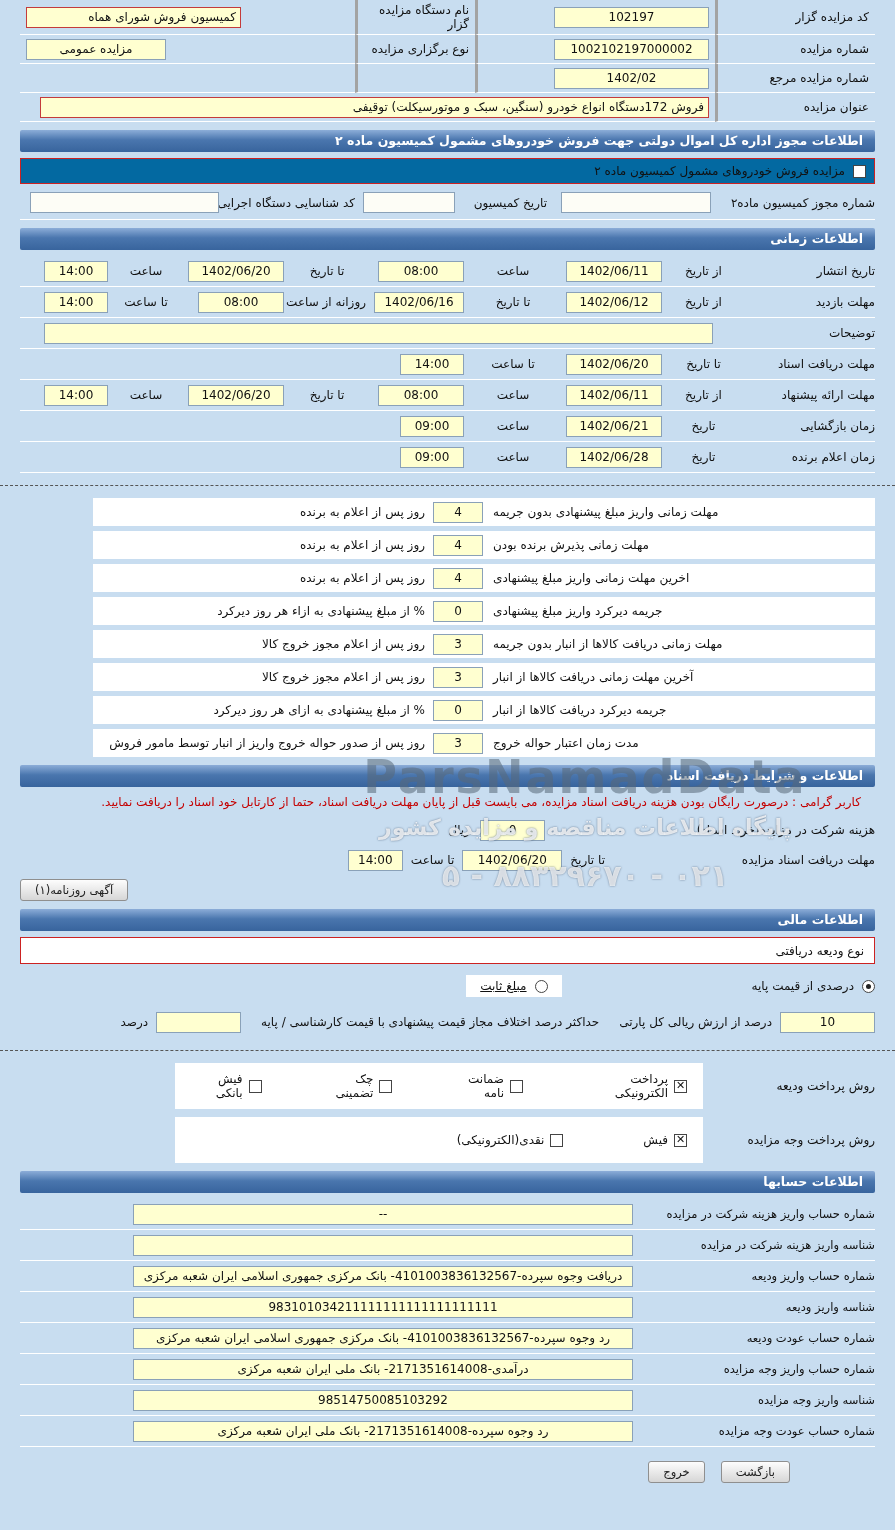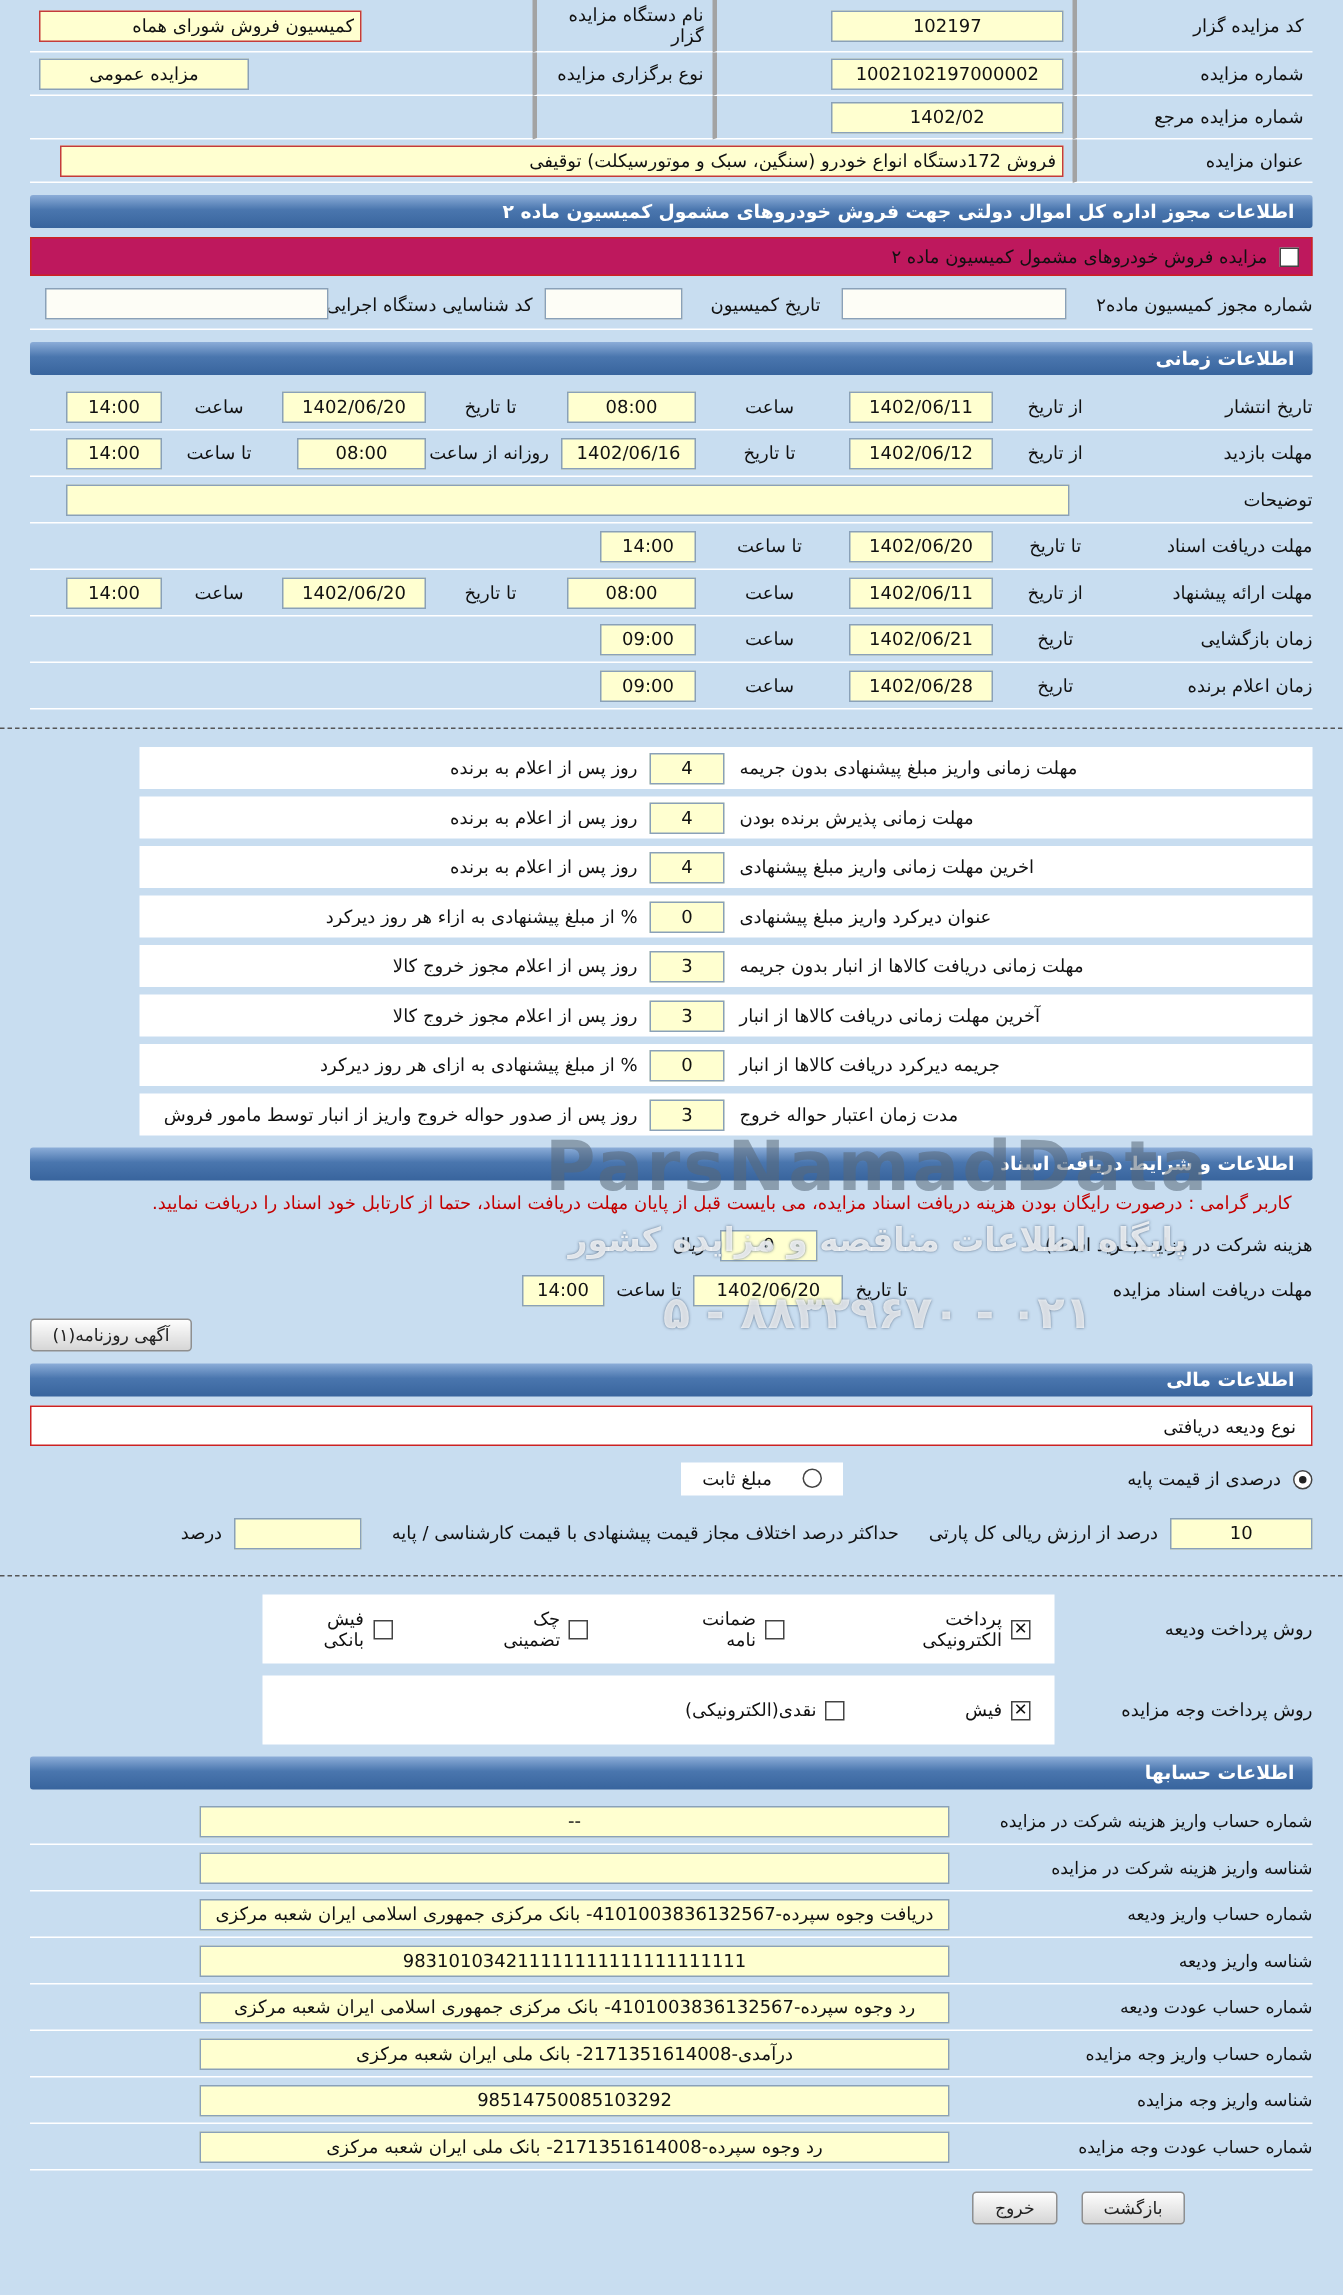--- a/index.html
+++ b/index.html
@@ -56,21 +56,21 @@
     padding: 3px 6px;
   }
   .toptable > div.noline { border-left: none; }
   .tvalue { justify-content: flex-start; }
   .tvalue2 { justify-content: flex-end; }
   .tspan { grid-column: 2 / -1; }
   .tspan .inp { width: calc(100% - 14px); }
 
   
   .chkrow {
-    background: #be185d;
+    background: #0369a1;
     border: 1px solid #cc2222;
     height: 26px;
     display: flex; align-items: center; gap: 8px;
     padding: 0 8px;
     margin: 5px 0;
   }
   .permitfields {
     display: grid;
     grid-template-columns: 160px 160px 88px 96px 132px 1fr;
     column-gap: 4px;
@@ -135,21 +135,21 @@
     display: flex; align-items: center;
     padding: 0 10px;
     margin: 6px 0;
   }
   .radio-row { display: flex; align-items: center; min-height: 32px; margin-top: 6px; }
   .radio {
     width: 13px; height: 13px; border: 1px solid #444; border-radius: 50%;
     background: #fff; display: inline-block; position: relative; flex: 0 0 auto;
   }
   .radio.selected::after { content: ""; position: absolute; inset: 3px; background: #222; border-radius: 50%; }
-  .fixedbox { background: #fff; padding: 4px 14px; margin-right: 190px; display: flex; align-items: flex-start; gap: 20px; }
+  .fixedbox { background: #fff; padding: 4px 14px; margin-right: 190px; display: flex; align-items: center; gap: 8px; text-decoration: underline; }
   .pct-row { display: flex; align-items: center; min-height: 32px; margin-top: 4px; }
 
   .pay-row { display: flex; align-items: center; margin: 8px 0; }
   .pay-label { width: 150px; white-space: nowrap; text-align: right; }
   .pay-panel {
     background: #fff; width: 528px; height: 46px; margin-right: 22px;
     display: flex; align-items: center; padding: 0 16px; gap: 56px;
   }
   .pay-panel.g80 { gap: 80px; }
   .chk-item { display: inline-flex; align-items: center; gap: 6px; cursor: pointer; }
@@ -307,21 +307,21 @@
     <div class="d-label">مهلت زمانی پذیرش برنده بودن</div>
     <input class="inp w50" readonly="" value="4" style="">
     <div class="d-suffix">روز پس از اعلام به برنده</div>
   </div>
   <div class="d-row">
     <div class="d-label">اخرین مهلت زمانی واریز مبلغ پیشنهادی</div>
     <input class="inp w50" readonly="" value="4" style="">
     <div class="d-suffix">روز پس از اعلام به برنده</div>
   </div>
   <div class="d-row">
-    <div class="d-label">عنوان دیرکرد واریز مبلغ پیشنهادی</div>
+    <div class="d-label">جریمه دیرکرد واریز مبلغ پیشنهادی</div>
     <input class="inp w50" readonly="" value="0" style="">
     <div class="d-suffix">% از مبلغ پیشنهادی به ازاء هر روز دیرکرد</div>
   </div>
   <div class="d-row">
     <div class="d-label">مهلت زمانی دریافت کالاها از انبار بدون جریمه</div>
     <input class="inp w50" readonly="" value="3" style="">
     <div class="d-suffix">روز پس از اعلام مجوز خروج کالا</div>
   </div>
   <div class="d-row">
     <div class="d-label">آخرین مهلت زمانی دریافت کالاها از انبار</div>

